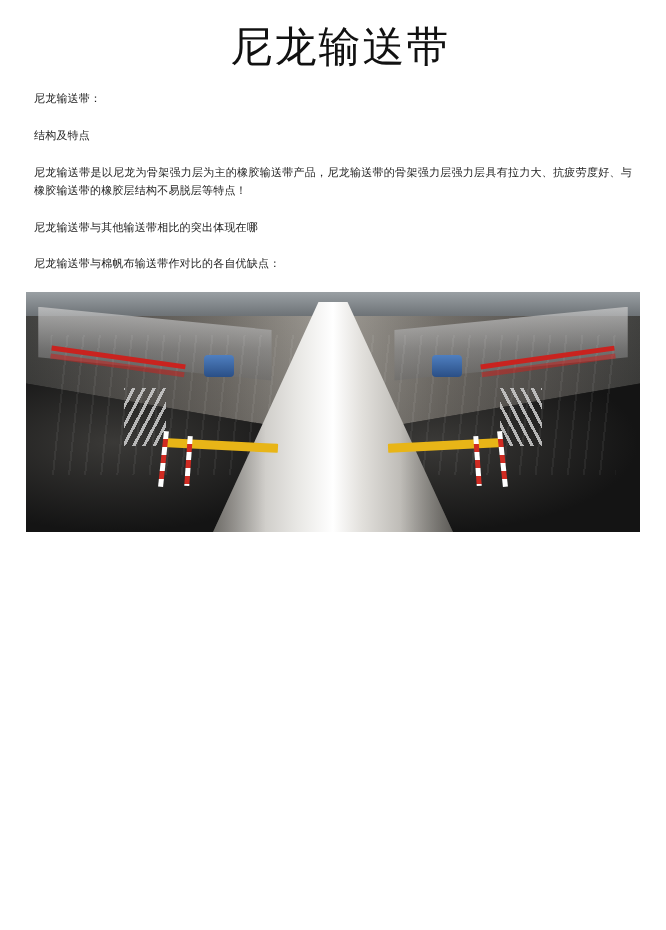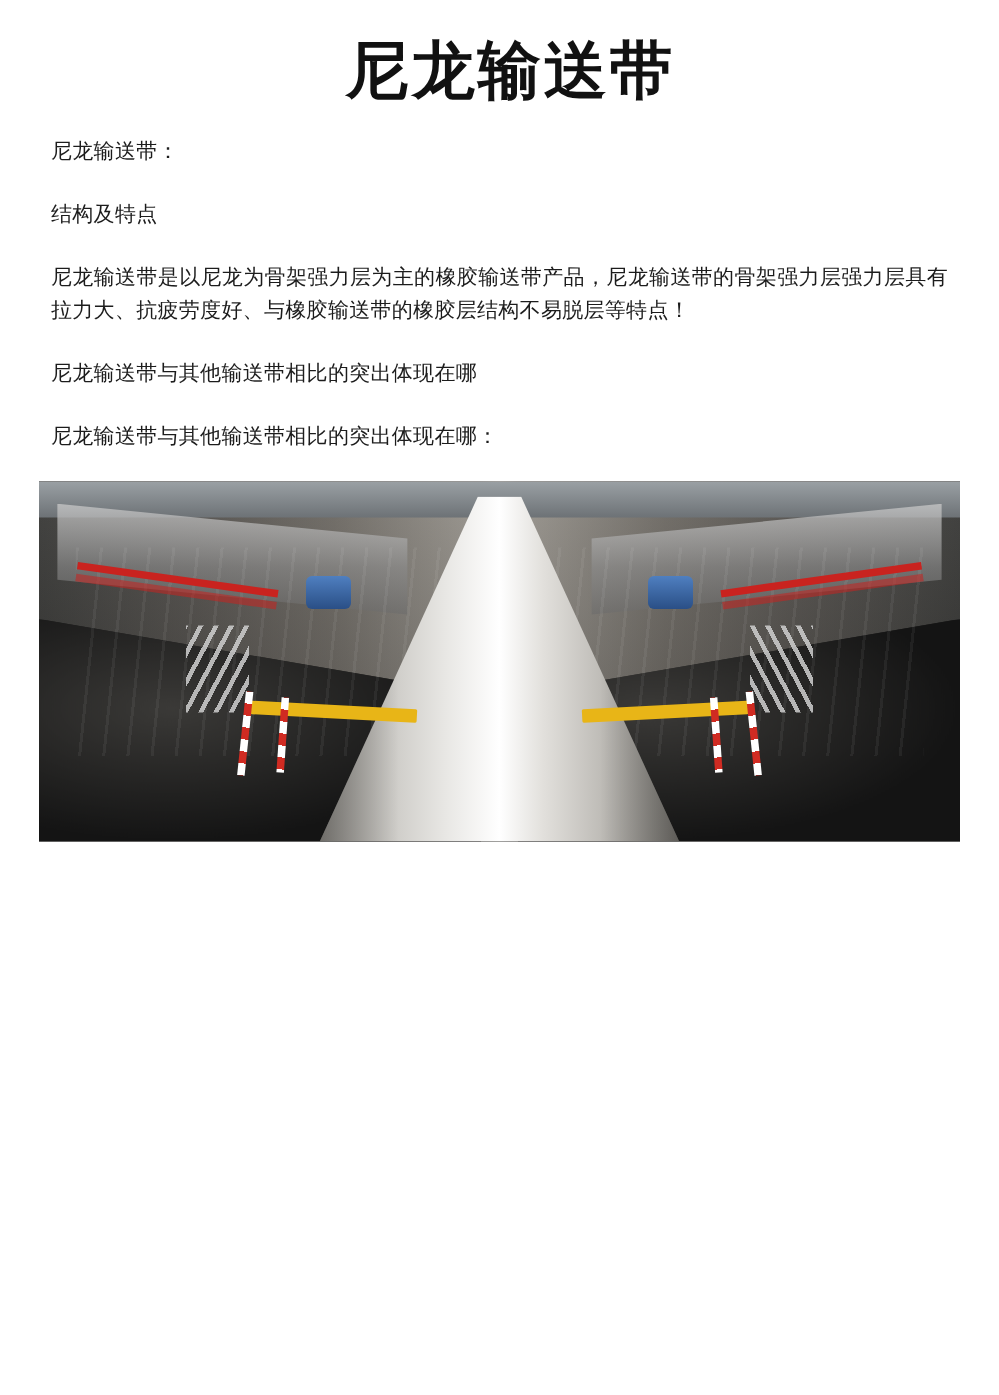--- a/index.html
+++ b/index.html
@@ -16,31 +16,31 @@
   }
   .page {
     width: 666px;
     height: 930px;
     position: relative;
     box-sizing: border-box;
   }
   .title {
     text-align: center;
     font-size: 42px;
-    font-weight: 700;
+    font-weight: 400;
     letter-spacing: 2px;
     color: #111111;
     margin: 22px 0 18px 15px;
     line-height: 1.2;
   }
   .body-text {
     padding: 0 34px;
   }
   .para {
-    font-size: 14px;
+    font-size: 11px;
     line-height: 1.62;
     color: #1c1c1c;
     margin: 0 0 19px 0;
     text-align: justify;
     letter-spacing: 0.2px;
   }
   .photo-wrap {
     margin: 14px 26px 0 26px;
     width: 614px;
     height: 240px;
@@ -168,21 +168,21 @@
 
 <div class="page">
 
   <h1 class="title">尼龙输送带</h1>
 
   <div class="body-text">
     <p class="para">尼龙输送带：</p>
     <p class="para">结构及特点</p>
     <p class="para">尼龙输送带是以尼龙为骨架强力层为主的橡胶输送带产品，尼龙输送带的骨架强力层强力层具有拉力大、抗疲劳度好、与橡胶输送带的橡胶层结构不易脱层等特点！</p>
     <p class="para">尼龙输送带与其他输送带相比的突出体现在哪</p>
-    <p class="para">尼龙输送带与其他输送带相比的突出体现在哪：</p>
+    <p class="para">尼龙输送带与棉帆布输送带作对比的各自优缺点：</p>
   </div>
 
   <div class="photo-wrap">
     <div class="photo">
       <div class="sky-strip"></div>
       <div class="gantry l"></div>
       <div class="gantry r"></div>
       <div class="ground-l"></div>
       <div class="ground-r"></div>
       <div class="roller-row"></div>

